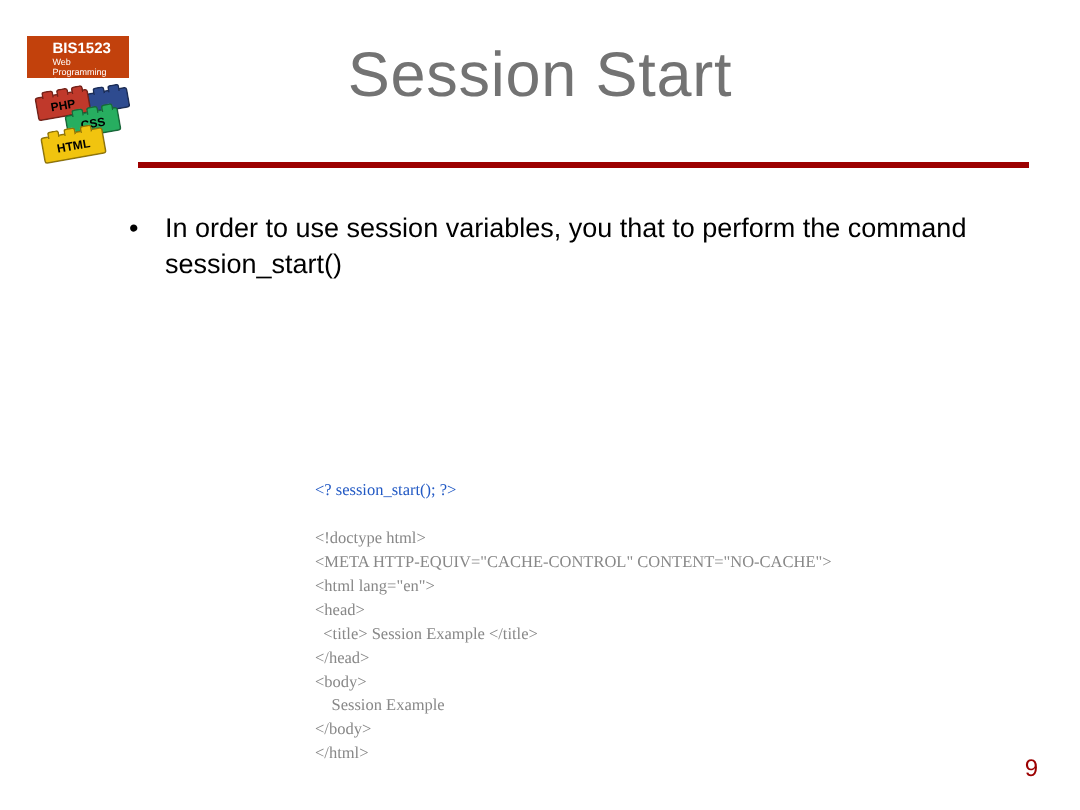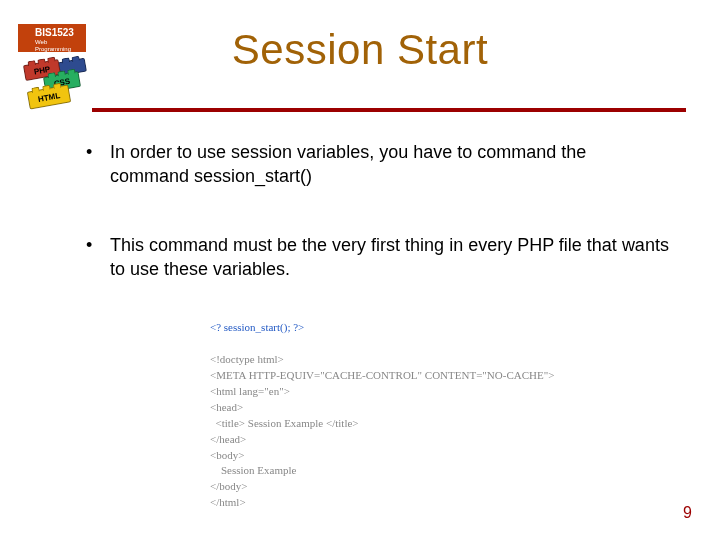--- a/index.html
+++ b/index.html
@@ -12,21 +12,21 @@
   .course-sub  { font-size:6px; line-height:1.1; margin-top:1px; }
 
   .lego { position:absolute; left:18px; top:60px; width:70px; height:52px; }
   .brick { position:absolute; border:1px solid rgba(0,0,0,.4); border-radius:2px; display:flex; align-items:center; justify-content:center; font-size:8px; font-weight:bold; color:#000; transform:rotate(-10deg); }
   .stud { position:absolute; width:6px; height:4px; border-radius:2px 2px 0 0; top:-4px; background:inherit; border:1px solid rgba(0,0,0,.4); border-bottom:none; }
   .b-php  { left:6px;  top:2px;  width:34px; height:14px; background:#c0392b; color:#000; }
   .b-css  { left:26px; top:14px; width:34px; height:14px; background:#27ae60; }
   .b-html { left:10px; top:28px; width:40px; height:16px; background:#f1c40f; }
   .b-blue { left:40px; top:0px;  width:26px; height:12px; background:#2e4b8f; }
 
-  .title { position:absolute; left:0; right:0; top:26px; text-align:center; font-size:42px; font-weight:500; color:#a16207; letter-spacing:.5px; }
+  .title { position:absolute; left:0; right:0; top:26px; text-align:center; font-size:42px; font-weight:500; color:#737373; letter-spacing:.5px; }
   .rule  { position:absolute; left:92px; right:34px; top:108px; height:4px; background:#9c0000; }
 
   .content { position:absolute; left:80px; right:50px; top:140px; font-size:18px; line-height:1.35; }
   .content ul { list-style:none; padding:0; margin:0; }
   .content li { position:relative; padding-left:30px; margin-bottom:44px; }
   .content li::before { content:"•"; position:absolute; left:6px; top:0; font-size:18px; }
 
   .code { position:absolute; left:210px; top:320px; font-family:Liberation Serif, serif; font-size:11px; line-height:1.45; color:#888; white-space:pre; }
   .code .hl { color:#2259c4; }
 
@@ -65,22 +65,21 @@
         <span>HTML</span>
       </div>
   </div>
 
   <div class="title">Session Start</div>
   <div class="rule"></div>
 </div>
 
 <div class="content">
   <ul>
-    <li>In order to use session variables, you have to command the command session_start()</li>
-    <li>This command must be the very first thing in every PHP file that wants to use these variables.</li>
+    <li>In order to use session variables, you that to perform the command session_start()</li>
   </ul>
 </div>
 
 <div class="code"><span class="hl">&lt;? session_start(); ?&gt;</span>
 <span></span>
 <span>&lt;!doctype html&gt;</span>
 <span>&lt;META HTTP-EQUIV="CACHE-CONTROL" CONTENT="NO-CACHE"&gt;</span>
 <span>&lt;html lang="en"&gt;</span>
 <span>&lt;head&gt;</span>
 <span>  &lt;title&gt; Session Example &lt;/title&gt;</span>

